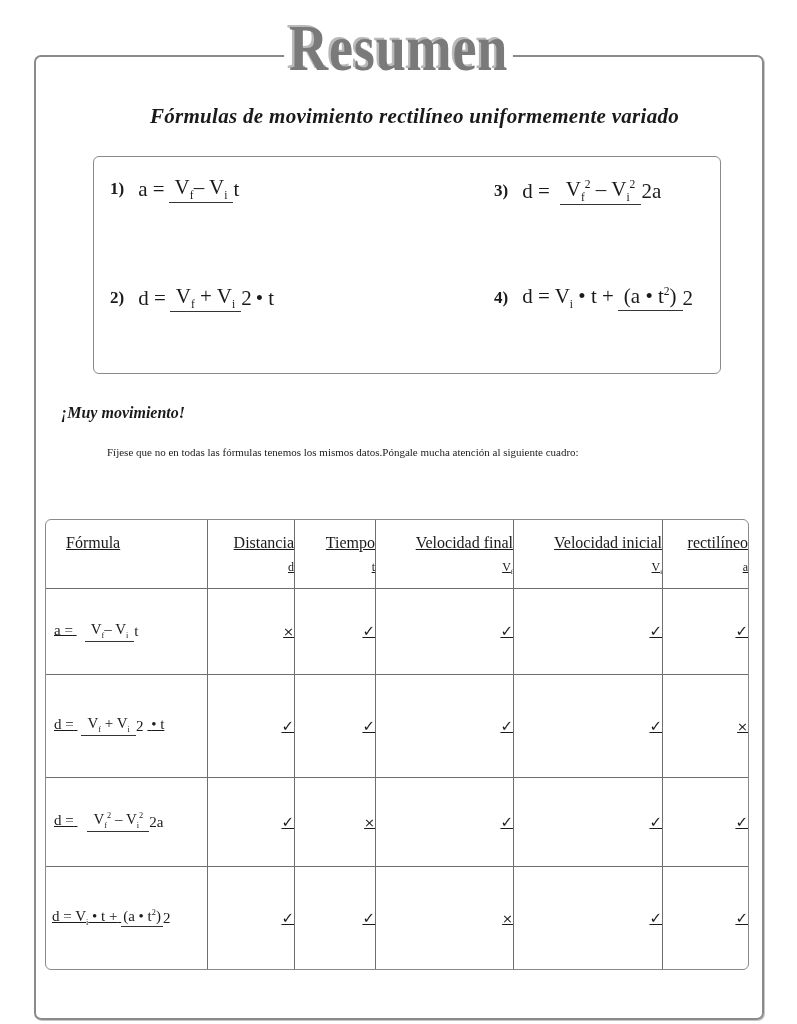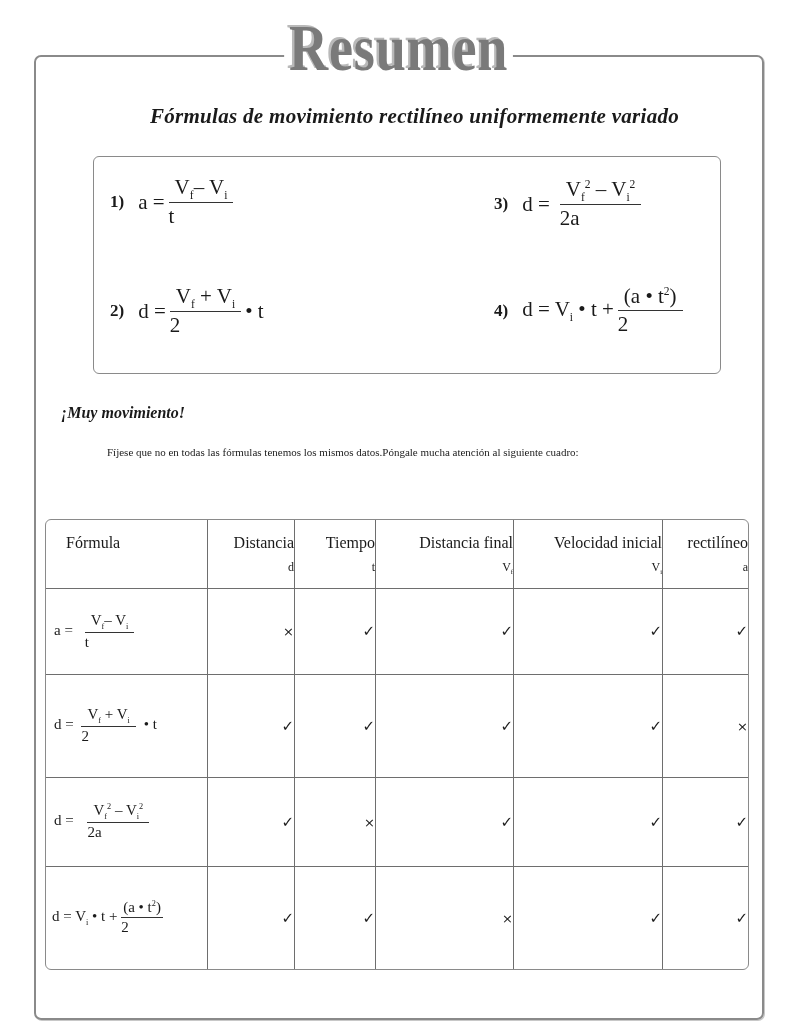--- a/index.html
+++ b/index.html
@@ -15,31 +15,31 @@
            letter-spacing: 1px; text-shadow: -3px -2px 0 #b9b9b9; transform: scaleX(0.82); }
 
   .subtitle { position: absolute; left: 0; top: 104px; width: 797px; text-align: center;
               font-style: italic; font-weight: bold; font-size: 21px; letter-spacing: 0.3px; margin-left: 16px; }
 
   .formula-box { position: absolute; left: 93px; top: 156px; width: 628px; height: 218px;
                  border: 1.5px solid #8a8a8a; border-radius: 6px; box-sizing: border-box; }
   .fitem { position: absolute; display: flex; align-items: center; font-size: 21px; }
   .fnum { font-weight: bold; font-size: 17px; margin-right: 14px; }
 
-  .frac { display: inline-flex; flex-direction: column; align-items: flex-start; vertical-align: middle; margin: 0 4px; }
+  .frac { display: inline-flex; flex-direction: row; align-items: center; vertical-align: middle; margin: 0 4px; }
   .frac .num { padding: 0 6px 1px; border-bottom: 1px solid #333; white-space: nowrap; }
   .frac .den { padding-top: 1px; }
   sub, sup { font-size: 0.55em; }
 
   .important { position: absolute; left: 61px; top: 404px; font-style: italic; font-weight: bold; font-size: 16px; }
   .para { position: absolute; left: 61px; top: 440px; width: 680px; font-size: 11px; line-height: 25px; }
   .para .indent { display: inline-block; width: 46px; }
 
   .table-wrap { position: absolute; left: 45px; top: 519px; width: 704px; height: 451px;
-                border: 1.5px solid #8a8a8a; border-radius: 6px; box-sizing: border-box; overflow: hidden; }
+                border: 1.5px solid #8a8a8a; border-radius: 6px; box-sizing: border-box; overflow: hidden; text-decoration: underline; }
   table { border-collapse: collapse; width: 100%; height: 100%; }
   td, th { border: 1px solid #6e6e6e; text-align: right; font-weight: normal; padding: 0; }
   tr:first-child th { border-top: none; }
   tr:last-child td { border-bottom: none; }
   th:first-child, td:first-child { border-left: none; }
   th:last-child, td:last-child { border-right: none; }
   thead tr { height: 68px; }
   th { font-size: 16px; vertical-align: top; padding-top: 14px; }
   th .sym { display: block; font-size: 12px; margin-top: 8px; }
   th.first { text-align: left; padding-left: 20px; }
@@ -101,21 +101,21 @@
 <div class="important">¡Muy movimiento!</div>
 <div class="para"><span class="indent"></span><span>Fíjese que no en todas las fórmulas tenemos los mismos datos.Póngale mucha atención al siguiente cuadro:</span></div>
 
 <div class="table-wrap">
   <table>
     <thead>
       <tr>
         <th class="first" style="width:141px;"><span>Fórmula</span></th>
         <th style="width:86px;"><span>Distancia</span><span class="sym">d</span></th>
         <th style="width:80px;"><span>Tiempo</span><span class="sym">t</span></th>
-        <th style="width:137px;"><span>Distancia final</span><span class="sym"><span>V</span><sub>f</sub></span></th>
+        <th style="width:137px;"><span>Velocidad final</span><span class="sym"><span>V</span><sub>f</sub></span></th>
         <th style="width:148px;"><span>Velocidad inicial</span><span class="sym"><span>V</span><sub>i</sub></span></th>
         <th><span>rectilíneo</span><span class="sym">a</span></th>
       </tr>
     </thead>
     <tbody>
       <tr class="row-h1">
         <td class="ftd">
           <span>a =</span>
           <span class="frac" style="margin-left:8px;">
               <span class="num"><span>V</span><sub>f</sub><span>– </span><span>V</span><sub>i</sub></span>

